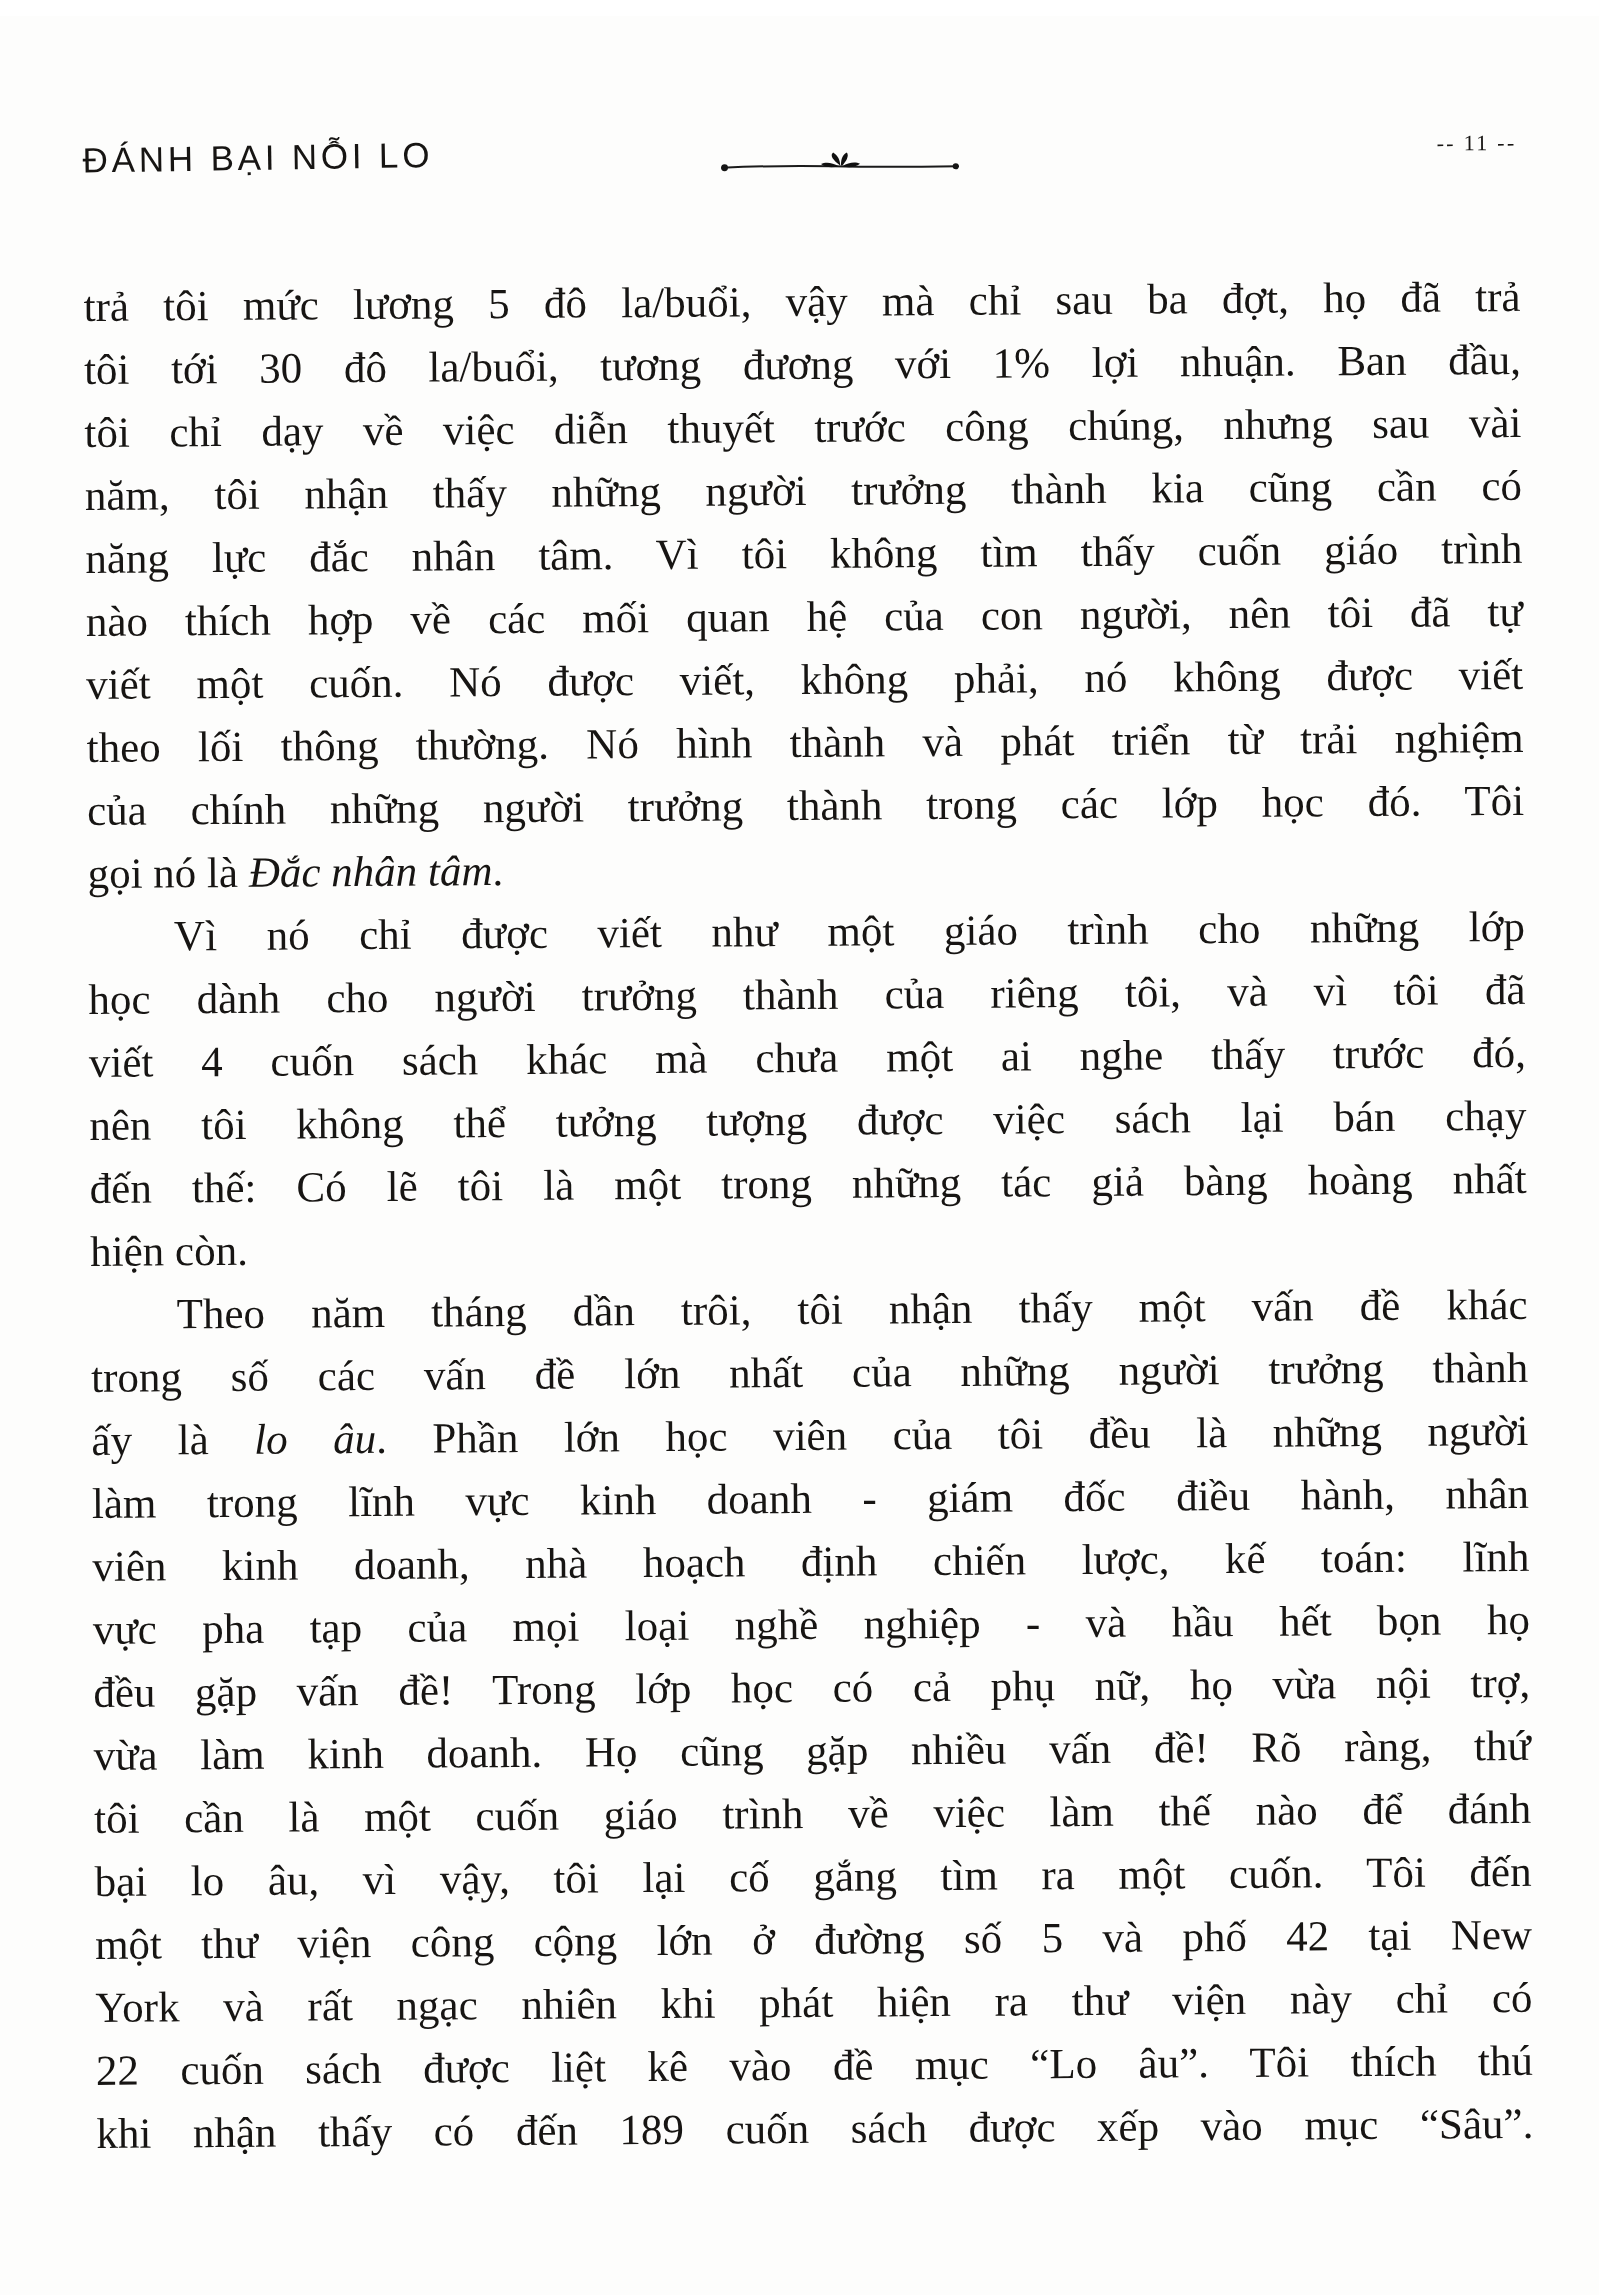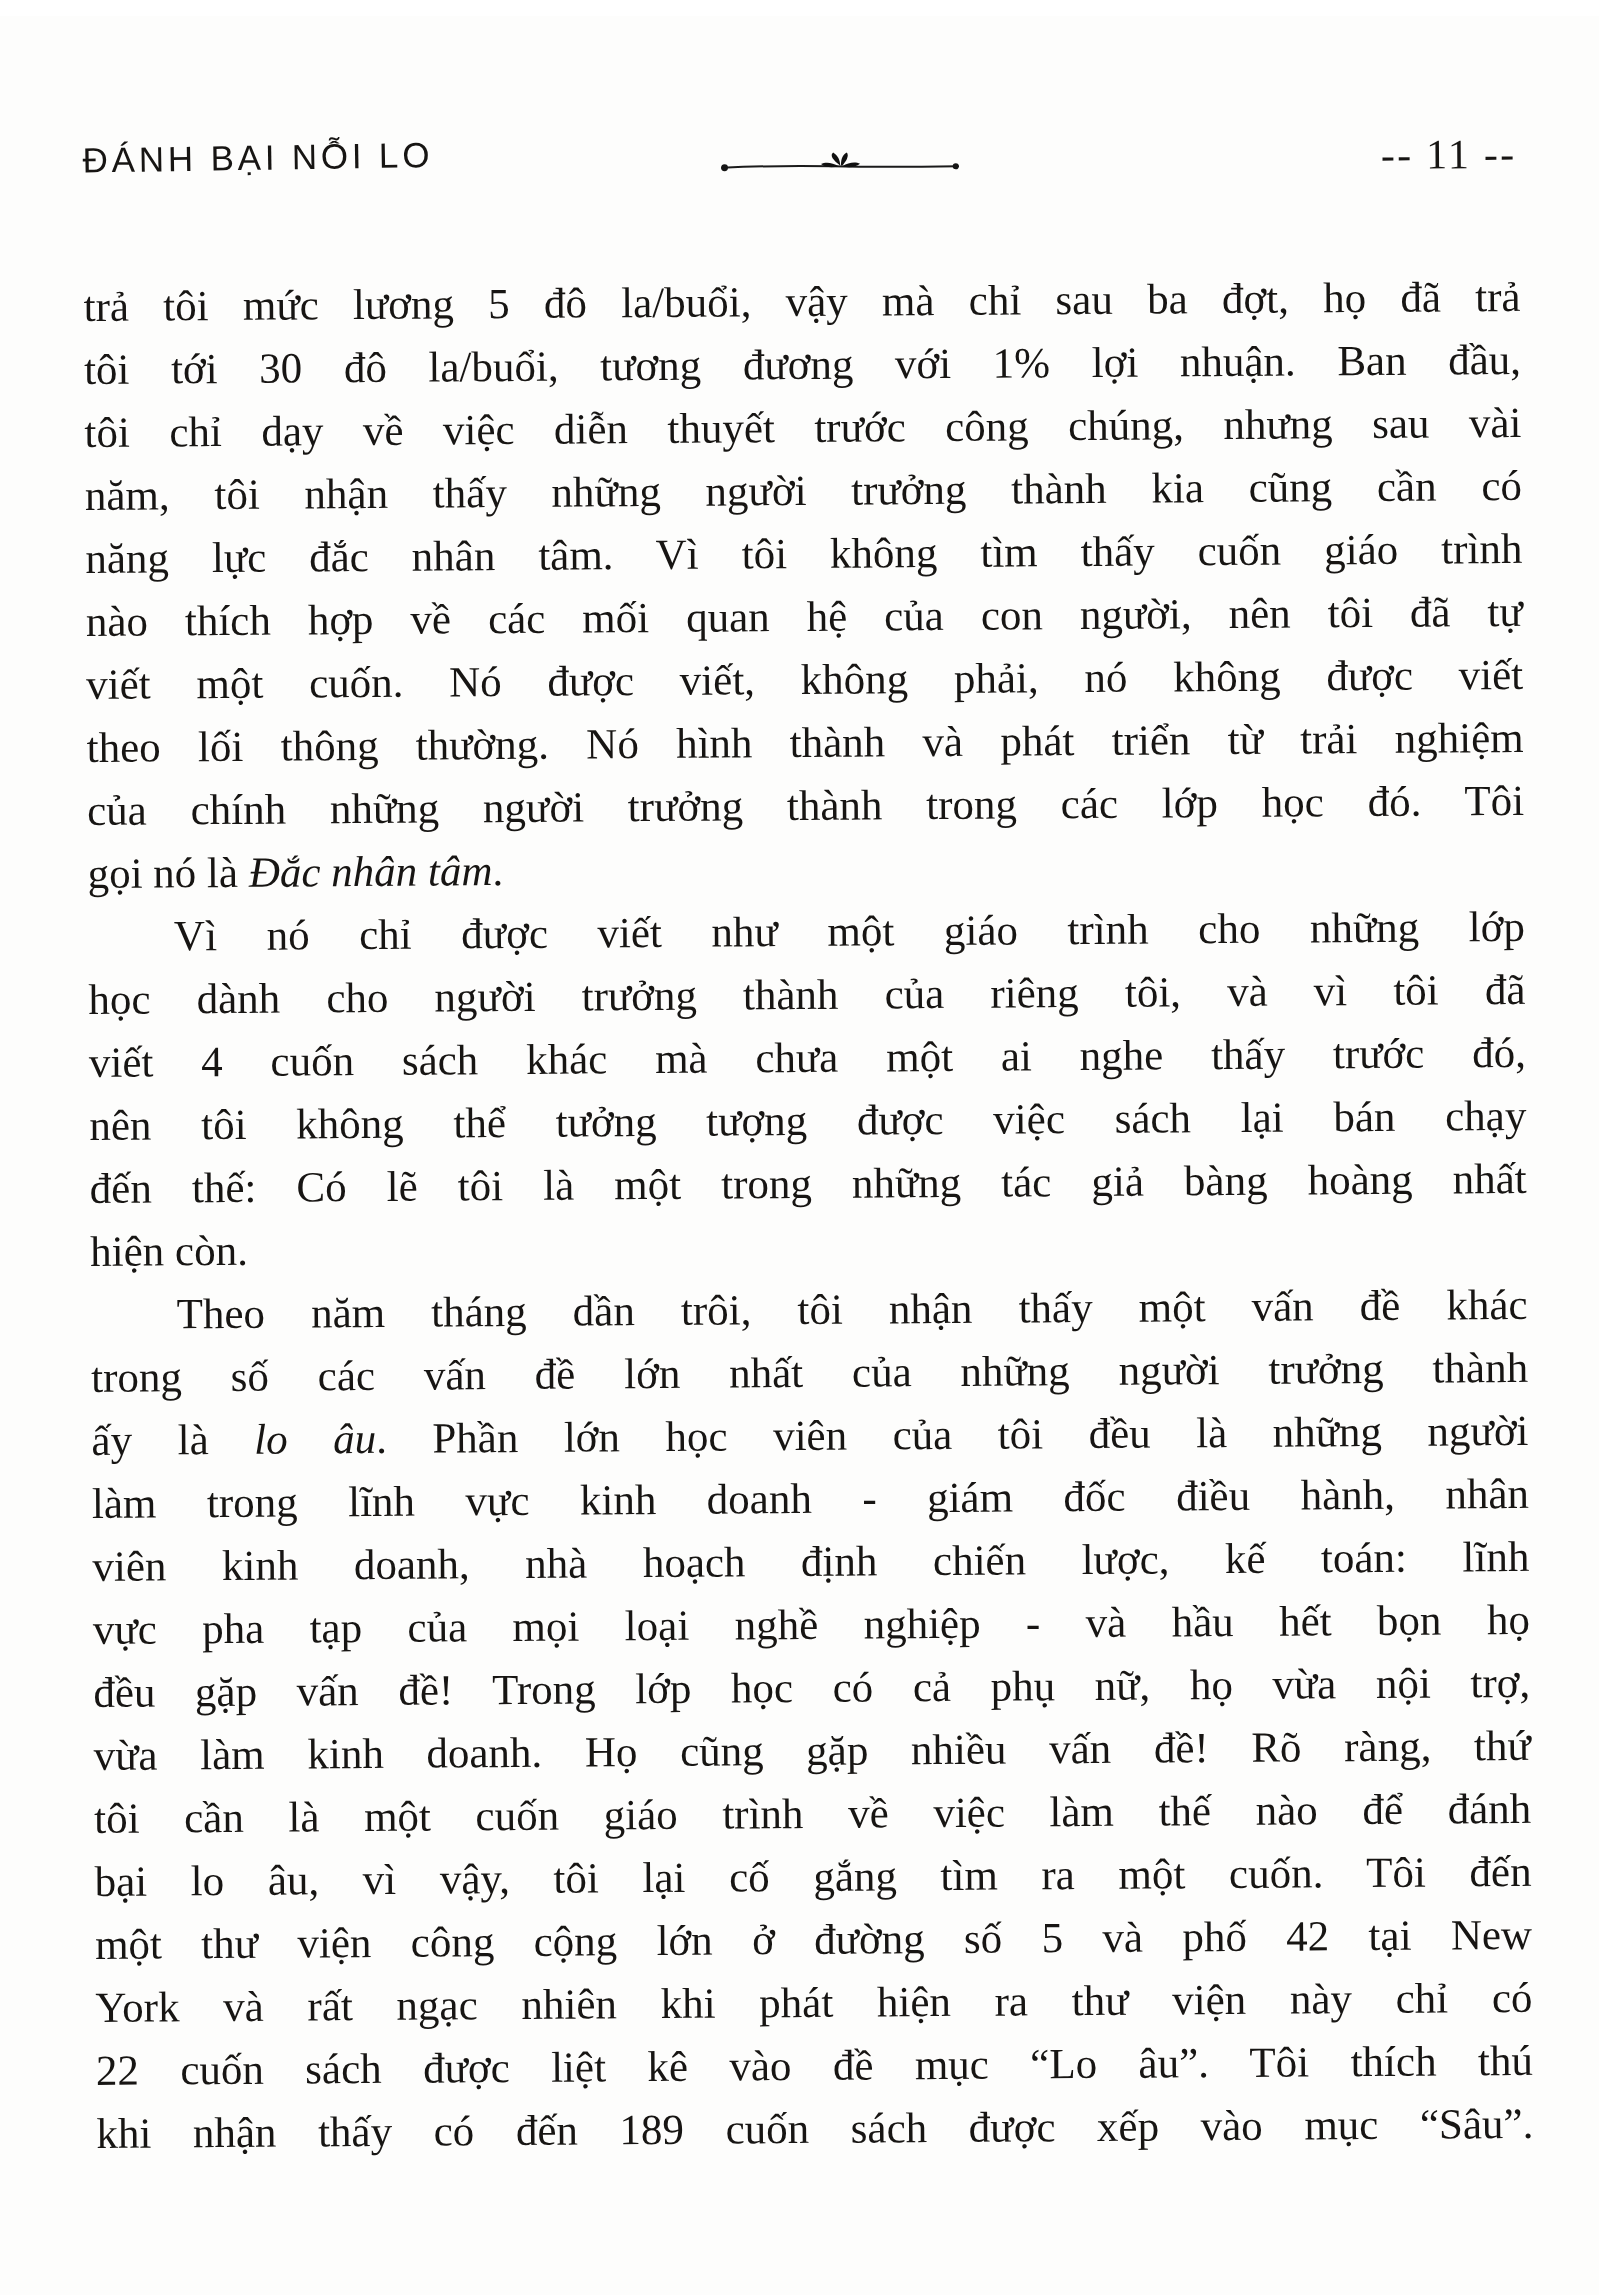--- a/index.html
+++ b/index.html
@@ -19,21 +19,21 @@
   .header { position:absolute; top:113px; left:88px; right:77px; height:69px; }
   .title {
     position:absolute; left:0; top:4.6px;
     font-family:"Liberation Sans", sans-serif;
     font-size:35px; font-weight:400; letter-spacing:3.8px;
     white-space:nowrap; transform:rotate(-0.5deg);
   }
   .ornament { position:absolute; left:635px; top:23px; }
   .pagenum {
     position:absolute; right:0; top:6.1px;
-    font-size:42px; letter-spacing:2.3px; white-space:nowrap;
+    font-size:22px; letter-spacing:2.3px; white-space:nowrap;
   }
 
   
   .body-text {
     position:absolute; top:254px; left:88px; width:1437px;
     font-size:43px;
   }
   .line {
     height:63px; line-height:63px;
     text-align:justify; text-align-last:left;

